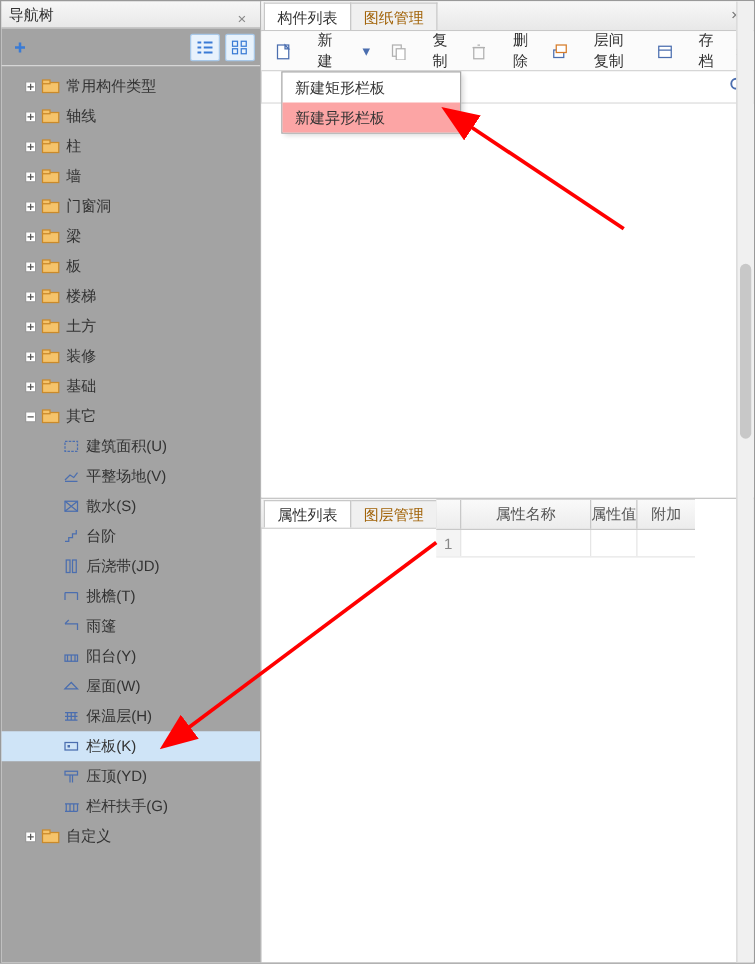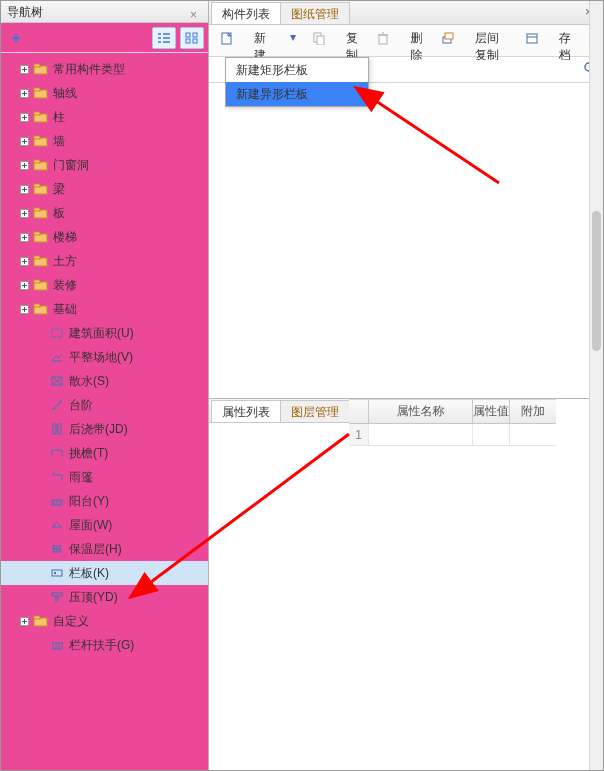--- a/index.html
+++ b/index.html
@@ -1,50 +1,50 @@
 <!DOCTYPE html>
 <html><head>
 <meta charset="utf-8">
 <style>
 *{box-sizing:border-box;margin:0;padding:0;font-family:"Microsoft YaHei",SimSun,sans-serif;font-size:12px;color:#333}
 body{background:#fff;width:604px;height:771px;position:relative;overflow:hidden;border:1px solid #999}
-.left-panel{position:absolute;left:0;top:0;width:208px;height:769px;border-right:1px solid #b5b5b5;background:#ec4899}
+.left-panel{position:absolute;left:0;top:0;width:208px;height:769px;border-right:1px solid #b5b5b5;background:#a3a3a3}
 .panel-title{height:22px;line-height:22px;background:linear-gradient(#f7f7f7,#e8e8e8);border-bottom:1px solid #c8c8c8;padding-left:6px;color:#555}
 .close-x{position:absolute;right:4px;top:3px;width:14px;height:14px;color:#888}
 .nav-toolbar{height:30px;border-bottom:1px solid #d6d6d6;display:flex;align-items:center;padding:0 4px;gap:2px}
 .tb-btn{width:22px;height:22px;border:1px solid transparent;display:flex;align-items:center;justify-content:center;border-radius:2px}
 .spacer{flex:1}
 .view-btn{width:24px;height:22px;border:1px solid #a8c8e8;background:#e8f2fc;border-radius:2px;display:flex;align-items:center;justify-content:center}
 .tree{height:calc(100% - 54px);overflow:auto;padding:4px 0}
 .tree-row{display:flex;align-items:center;height:24px;padding-left:16px;cursor:default}
 .tree-row.selected{background:#cfe4f7}
 .toggle{width:14px;height:14px;margin-right:2px;display:flex;align-items:center;justify-content:center;color:#888}
 .toggle svg{width:9px;height:9px}
 .folder-ic{width:16px;height:14px;margin-right:4px}
 .node-ic{width:16px;height:14px;margin-right:4px;display:flex;align-items:center;justify-content:center}
 .indent2{padding-left:48px}
 .right-panel{position:absolute;left:208px;top:0;right:0;height:769px;display:flex;flex-direction:column}
 .top-pane{flex:0 0 398px;border-bottom:1px solid #b5b5b5;display:flex;flex-direction:column;position:relative}
 .tabbar{height:24px;background:linear-gradient(#f7f7f7,#e8e8e8);display:flex;align-items:center;border-bottom:1px solid #c8c8c8;padding-left:2px}
 .tab{height:22px;line-height:22px;padding:0 10px;border:1px solid #c8c8c8;border-bottom:none;background:#f0f0f0;margin-right:-1px;color:#a16207}
 .tab.active{background:#fff;color:#333;z-index:1;position:relative}
 .component-toolbar{height:32px;display:flex;align-items:center;padding:0 4px;border-bottom:1px solid #d6d6d6;background:#fbfbfb;gap:2px}
-.tbtn{height:24px;display:flex;padding:0 6px;border:1px solid transparent;border-radius:2px;gap:20px;color:#555}
+.tbtn{height:24px;display:flex;align-items:center;padding:0 6px;border:1px solid transparent;border-radius:2px;gap:20px;color:#555}
 .tbtn.enabled{color:#333}
 .tbtn.disabled{color:#b0b0b0}
 .tbtn .ic{width:16px;height:16px;display:flex;align-items:center;justify-content:center}
 .drop-caret{width:8px;color:#4b6eaf}
 .search-row{height:26px;display:flex;align-items:center;border-bottom:1px solid #d6d6d6}
 .dd-area{width:144px;height:100%;border-right:1px solid #d6d6d6;position:relative}
 .search-area{flex:1;display:flex;align-items:center;padding:0 6px}
 .search-input{flex:1;border:none;outline:none;height:20px}
 .search-ic{color:#4b6eaf;font-size:14px}
 .dropdown{position:absolute;left:224px;top:56px;width:144px;background:#fff;border:1px solid #a8a8a8;box-shadow:2px 2px 4px rgba(0,0,0,.15)}
 .dd-item{height:24px;line-height:24px;padding:0 10px}
-.dd-item.hover{background:#3b82f6}
+.dd-item.hover{background:#fca5a5}
 .bottom-pane{flex:1;display:flex;flex-direction:row}
 .prop-grid{border-top:1px solid #d6d6d6}
 .prop-header{display:grid;grid-template-columns:20px 104px 1fr 46px;height:24px;background:linear-gradient(#fafafa,#ececec);border-bottom:1px solid #c8c8c8}
 .prop-header>div{border-right:1px solid #c8c8c8;display:flex;align-items:center;justify-content:center;color:#555}
 .prop-header>div:last-child{border-right:none}
 .prop-row{display:grid;grid-template-columns:20px 104px 1fr 46px;height:22px;border-bottom:1px solid #e6e6e6}
 .prop-row>div{border-right:1px solid #e6e6e6;display:flex;align-items:center;padding:0 4px}
 .prop-row>div:first-child{background:#f4f4f4;justify-content:center;color:#888}
 .prop-row>div:last-child{border-right:none}
 .scrollbar-v{position:absolute;right:0;top:0;bottom:0;width:14px;background:#f0f0f0;border-left:1px solid #d6d6d6}
@@ -217,20 +217,33 @@
             <rect x="0.5" y="0.5" width="8" height="8" fill="#fff" stroke="#999"></rect>
             <path d="M2 4.5h5M4.5 2v5" stroke="#555"></path>
           </svg>
         </span>
         <svg class="folder-ic">
           <rect x="1" y="4" width="13" height="8" fill="#f5c36a" stroke="#c98a2b"></rect>
           <rect x="1" y="2" width="6" height="3" fill="#f5c36a" stroke="#c98a2b"></rect>
         </svg>
         <span>基础</span>
       </div>
+      <div class="tree-row">
+        <span class="toggle">
+          <svg>
+            <rect x="0.5" y="0.5" width="8" height="8" fill="#fff" stroke="#999"></rect>
+            <path d="M2 4.5h5" stroke="#555"></path>
+          </svg>
+        </span>
+        <svg class="folder-ic">
+          <rect x="1" y="4" width="13" height="8" fill="#f5c36a" stroke="#c98a2b"></rect>
+          <rect x="1" y="2" width="6" height="3" fill="#f5c36a" stroke="#c98a2b"></rect>
+        </svg>
+        <span>其它</span>
+      </div>
       <div class="tree-row indent2">
         <span class="node-ic">
           <svg width="14" height="14">
             <rect x="2" y="3" width="10" height="8" fill="none" stroke="#4b6eaf" stroke-dasharray="2 1"></rect>
           </svg>
         </span>
         <span>建筑面积(U)</span>
       </div>
       <div class="tree-row indent2">
         <span class="node-ic">
@@ -319,40 +332,40 @@
       </div>
       <div class="tree-row indent2">
         <span class="node-ic">
           <svg width="14" height="14">
             <rect x="2" y="3" width="10" height="3" fill="none" stroke="#4b6eaf"></rect>
             <path d="M6 6v6M8 6v6" stroke="#4b6eaf"></path>
           </svg>
         </span>
         <span>压顶(YD)</span>
       </div>
+      <div class="tree-row indent2">
+        <span class="node-ic">
+          <svg width="14" height="14">
+            <path d="M2 11h10M3 11V5M6 11V5M9 11V5M12 11V5M2 5h11" stroke="#4b6eaf" fill="none"></path>
+          </svg>
+        </span>
+        <span>栏杆扶手(G)</span>
+      </div>
       <div class="tree-row">
         <span class="toggle">
           <svg>
             <rect x="0.5" y="0.5" width="8" height="8" fill="#fff" stroke="#999"></rect>
             <path d="M2 4.5h5M4.5 2v5" stroke="#555"></path>
           </svg>
         </span>
         <svg class="folder-ic">
           <rect x="1" y="4" width="13" height="8" fill="#f5c36a" stroke="#c98a2b"></rect>
           <rect x="1" y="2" width="6" height="3" fill="#f5c36a" stroke="#c98a2b"></rect>
         </svg>
         <span>自定义</span>
-      </div>
-      <div class="tree-row indent2">
-        <span class="node-ic">
-          <svg width="14" height="14">
-            <path d="M2 11h10M3 11V5M6 11V5M9 11V5M12 11V5M2 5h11" stroke="#4b6eaf" fill="none"></path>
-          </svg>
-        </span>
-        <span>栏杆扶手(G)</span>
       </div>
     </div>
 </div>
 
 <div class="right-panel">
 
   <div class="top-pane">
     <div class="tabbar">
       <div class="tab active">构件列表</div>
       <div class="tab">图纸管理</div>

